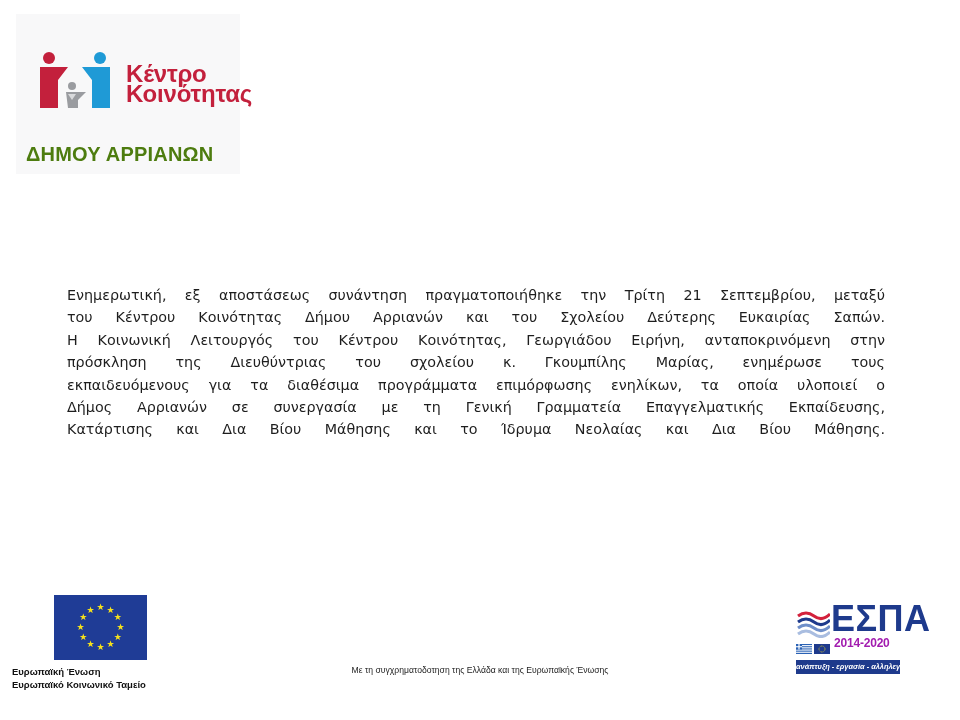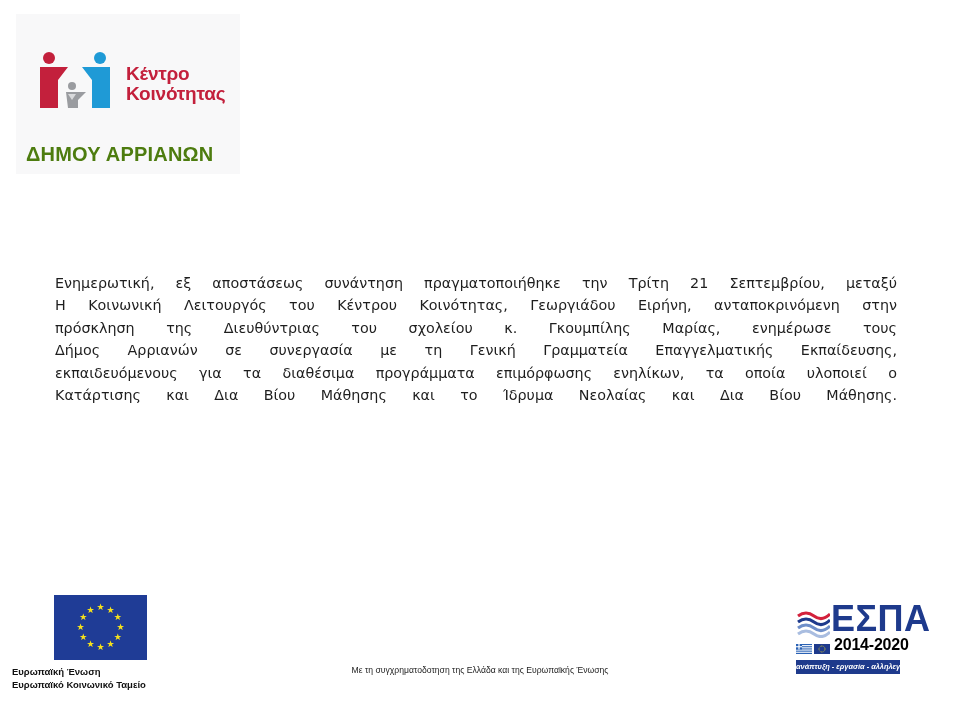--- a/index.html
+++ b/index.html
@@ -32,21 +32,21 @@
       width: 74px;
       height: 62px;
     }
     .logo-text {
       position: absolute;
       left: 110px;
       top: 50px;
       color: #c3203c;
       font-family: "Liberation Sans", sans-serif;
       font-weight: bold;
-      font-size: 19px;
+      font-size: 24px;
       line-height: 20px;
       letter-spacing: -0.2px;
     }
     .logo-text span { display: block; }
 
     .municipality {
       position: absolute;
       left: 26px;
       top: 143px;
       font-family: "Liberation Sans", sans-serif;
@@ -71,21 +71,21 @@
       text-decoration: underline;
       color: #111;
     }
     .announcement-body {
       font-family: "DejaVu Sans", sans-serif;
       font-size: 14.3px;
       line-height: 22.4px;
       text-align: justify;
       text-align-last: justify;
       color: #1e1e1e;
-      margin: 0;
+      margin: 12px;
     }
     .announcement-body .line {
       display: block;
       text-align: justify;
       text-align-last: justify;
       white-space: nowrap;
     }
 
     
     .eu-flag {
@@ -135,22 +135,22 @@
       color: #1e3a8c;
       letter-spacing: 0.5px;
       text-align: center;
     }
     .espa-years {
       position: absolute;
       left: 38px;
       top: 32px;
       font-family: "Liberation Sans", sans-serif;
       font-weight: bold;
-      font-size: 16px;
-      color: #000000;
+      font-size: 12px;
+      color: #a21caf;
       letter-spacing: -0.2px;
     }
     .espa-tagline {
       position: absolute;
       left: 0px;
       top: 56px;
       width: 104px;
       height: 14px;
       background: #1e3a8c;
       color: #ffffff;
@@ -207,24 +207,25 @@
     <span>Κέντρο</span>
     <span>Κοινότητας</span>
   </div>
 </div>
 
 <div class="municipality">ΔΗΜΟΥ ΑΡΡΙΑΝΩΝ</div>
 
 <div class="announcement">
   <div class="announcement-body">
     <span class="line">Ενημερωτική, εξ αποστάσεως συνάντηση πραγματοποιήθηκε την Τρίτη 21 Σεπτεμβρίου, μεταξύ</span>
+    <span class="line">του Κέντρου Κοινότητας Δήμου Αρριανών και του Σχολείου Δεύτερης Ευκαιρίας Σαπών.</span>
     <span class="line"> Η Κοινωνική Λειτουργός του Κέντρου Κοινότητας, Γεωργιάδου Ειρήνη, ανταποκρινόμενη στην</span>
     <span class="line">πρόσκληση της Διευθύντριας του σχολείου κ. Γκουμπίλης Μαρίας, ενημέρωσε τους</span>
+    <span class="line">εκπαιδευόμενους για τα διαθέσιμα προγράμματα επιμόρφωσης ενηλίκων, τα οποία υλοποιεί ο</span>
     <span class="line">Δήμος Αρριανών σε συνεργασία με τη Γενική Γραμματεία Επαγγελματικής Εκπαίδευσης,</span>
-    <span class="line">εκπαιδευόμενους για τα διαθέσιμα προγράμματα επιμόρφωσης ενηλίκων, τα οποία υλοποιεί ο</span>
     <span class="line">Κατάρτισης και Δια Βίου Μάθησης και το Ίδρυμα Νεολαίας και Δια Βίου Μάθησης.</span>
   </div>
 </div>
 
 <svg class="eu-flag" viewBox="0 0 93 65">
   <rect width="93" height="65" fill="#1f3c96"></rect>
   <g fill="#f7e21b" font-size="9" text-anchor="middle" font-family="DejaVu Sans, sans-serif">
     <text x="46.5" y="15">★</text>
     <text x="56.5" y="17.7">★</text>
     <text x="63.8" y="25">★</text>

